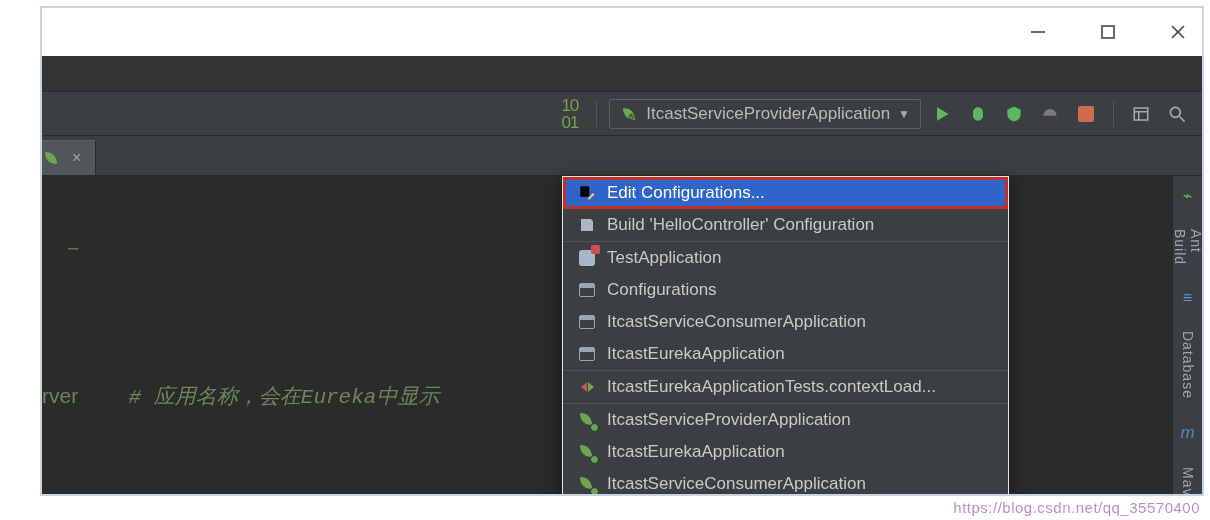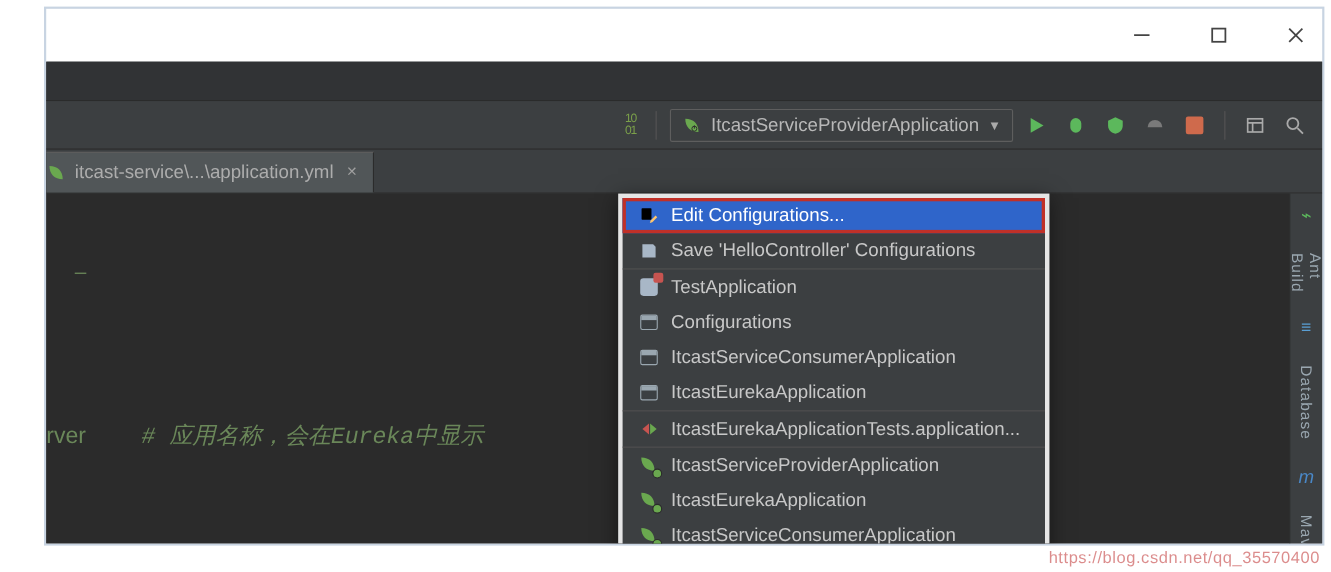--- a/index.html
+++ b/index.html
@@ -48,21 +48,21 @@
     display:flex;
     align-items:center;
     padding:0 10px;
     background:#3c3f41;
     border-bottom:1px solid #2b2b2b;
     position:relative;
     justify-content:flex-end;
     gap:6px;
   }
   .sep { width:1px; height:26px; background:#555; margin:0 6px;}
-  .binary-icon { color:#7ba04a; font-size:11px; line-height:1; letter-spacing:-1px; margin-right:6px;}
+  .binary-icon { color:#7ba04a; font-size:17px; line-height:1; letter-spacing:-1px; margin-right:6px;}
   .run-combo {
     display:flex; align-items:center; gap:8px;
     background:#3c3f41;
     border:1px solid #5e5e5e;
     height:30px;
     padding:0 10px;
     border-radius:2px;
     color:#b8b8b8;
     cursor:pointer;
   }
@@ -118,23 +118,23 @@
   .vlabel { writing-mode:vertical-rl; letter-spacing:1px;}
   .ant-ic { color:#5cb85c; font-size:16px;}
   .db-ic { color:#5a9fd4; font-size:16px;}
   .mvn-ic { color:#4a88c7; font-style:italic; font-size:17px;}
   .check { position:absolute; right:36px; top:126px; color:#6aa84f; font-size:20px;}
 
   
   .dropdown {
     position:absolute;
     left:520px; top:120px;
-    width:392px;
+    width:447px;
     background:#3c3f41;
-    border:4px solid #e5e5e5;
+    border:1px solid #e5e5e5;
     box-shadow:0 4px 18px rgba(0,0,0,0.5);
     z-index:50;
     color:#c8c8c8;
   }
   .dropdown .grp { border-top:1px solid #515151;}
   .dropdown .grp:first-child { border-top:none;}
   .dropdown .item {
     display:flex; align-items:center; gap:10px;
     padding:6px 14px;
     font-size:17px;
@@ -155,21 +155,21 @@
   .ic-app .bg::before{content:""; position:absolute; left:0; right:0; top:0; height:4px; background:#9aa7b0;}
   .ic-test { width:20px; height:14px; margin:3px 0;}
   .ic-test .arrows{display:flex; gap:1px;}
   .ic-test .a{ width:0;height:0; border-top:5px solid transparent;border-bottom:5px solid transparent;}
   .ic-test .l{border-right:6px solid #c75450;}
   .ic-test .r{border-left:6px solid #6aa84f;}
   .ic-edit svg path{ fill:#bdbdbd;}
   .ic-edit svg .pen{ fill:#ffc66d;}
   .watermark {
     position:absolute; right:10px; bottom:4px;
-    color:#b91c1c; font-size:15px; opacity:0.5; letter-spacing:0.5px;
+    color:#701a75; font-size:15px; opacity:0.5; letter-spacing:0.5px;
     font-family: Arial, sans-serif;
   }
 </style>
 </head>
 <body>
 
 <div class="outer-frame">
   <div class="titlebar">
     <div class="win-btn">
       <svg viewBox="0 0 20 20" width="20" height="20">
@@ -241,21 +241,20 @@
             <line x1="15" y1="15" x2="21" y2="21" stroke="#aaa" stroke-width="2"></line>
           </svg>
       </div>
     </div>
 
     <div class="tabbar">
       <div class="tab partial">
         <svg class="spring-leaf" viewBox="0 0 24 24" width="18" height="18">
             <path d="M4 4c10 0 16 6 16 16C10 20 4 14 4 4z"></path>
           </svg>
-        <span>itcast-service\...\application.yml</span>
         <span class="close">×</span>
       </div>
     </div>
 
     <span class="check">✔</span>
 
     <div class="editor">
       <span class="gutter-mark">⎯</span>
       <div class="code-line">
         <span class="var">rver</span>
@@ -285,21 +284,21 @@
           <span>Edit Configurations...</span>
         </div>
         <div class="item">
           <span class="ic ic-save">
             <svg viewBox="0 0 24 24">
                 <path d="M4 4h13l3 3v13H4z"></path>
                 <rect x="7" y="5" width="8" height="5" fill="#3c3f41"></rect>
                 <rect x="7" y="13" width="10" height="6" fill="#3c3f41"></rect>
               </svg>
           </span>
-          <span>Save 'HelloController' Configurations</span>
+          <span>Build 'HelloController' Configuration</span>
         </div>
       </div>
       <div class="grp">
         <div class="item">
           <span class="ic ic-class">
               <span class="bg"></span>
               <span class="x"></span>
             </span>
           <span>TestApplication</span>
         </div>
@@ -323,21 +322,21 @@
         </div>
       </div>
       <div class="grp">
         <div class="item">
           <span class="ic ic-test">
               <span class="arrows">
                 <span class="a l"></span>
                 <span class="a r"></span>
               </span>
             </span>
-          <span>ItcastEurekaApplicationTests.application...</span>
+          <span>ItcastEurekaApplicationTests.contextLoad...</span>
         </div>
       </div>
       <div class="grp">
         <div class="item">
           <span class="ic spring-badge">
             <svg class="spring-leaf" viewBox="0 0 24 24">
                 <path d="M4 4c10 0 16 6 16 16C10 20 4 14 4 4z"></path>
               </svg>
               <span class="badge-dot"></span>
           </span>

